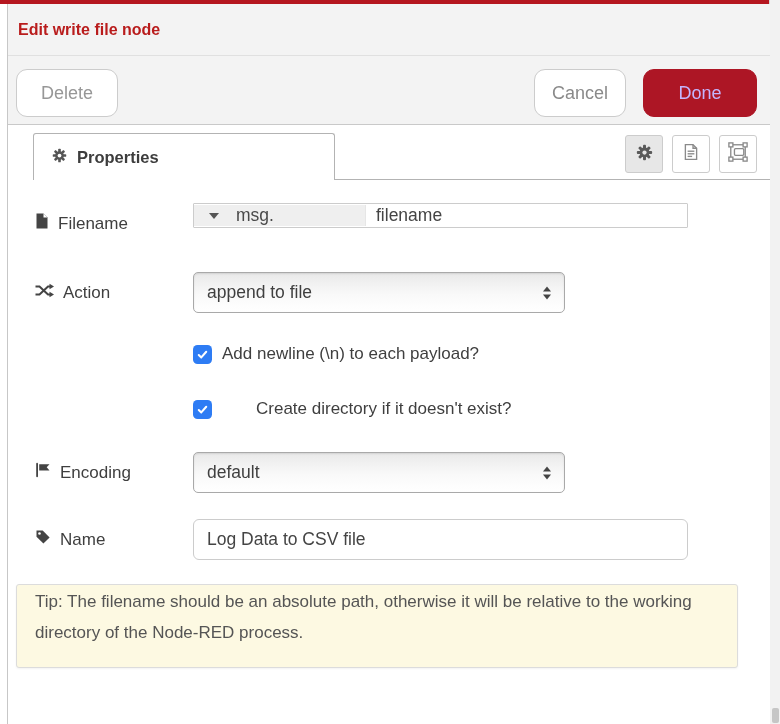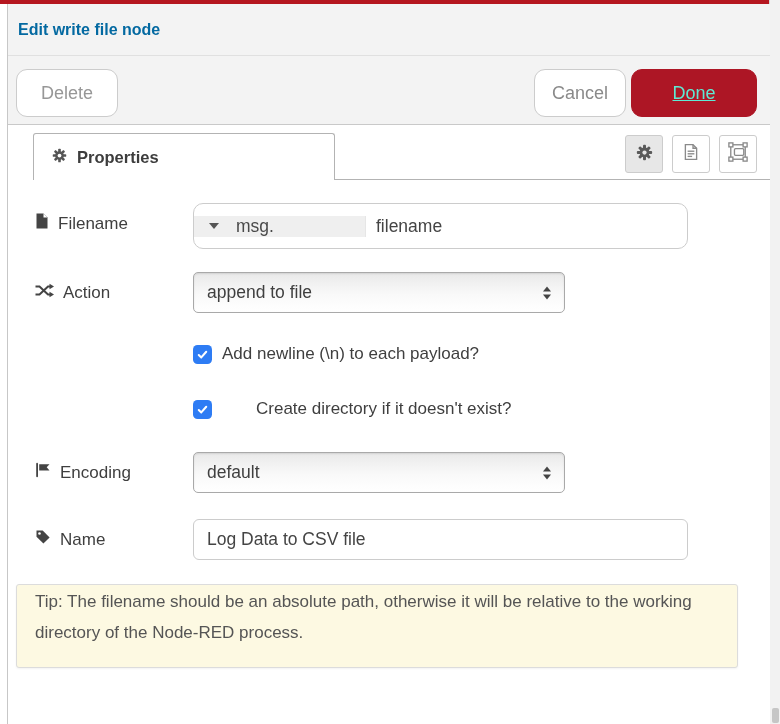--- a/index.html
+++ b/index.html
@@ -20,35 +20,35 @@
   .gutter .thumb { position:absolute; bottom:1px; left:2px; width:7px; height:15px; background:#c6c6c6; border-radius:2px; }
 
   
   .tray { position:absolute; top:4px; left:7px; width:763px; bottom:0; background:#fff; border-left:1px solid #c7c7c7; }
 
   .tray-header {
     position:absolute; top:0; left:0; right:0; height:52px;
     background:#f3f3f3; border-bottom:1px solid #e0e0e0;
     display:flex; align-items:center; padding-left:10px;
   }
-  .tray-header h1 { font-size:16px; font-weight:bold; color:#0369a1;text-align:center; }
+  .tray-header h1 { font-size:16px; font-weight:bold; color:#b91c1c;text-align:center; }
 
   .tray-toolbar {
     position:absolute; top:52px; left:0; right:0; height:69px;
     background:#f3f3f3; border-bottom:1px solid #c9c9c9;
   }
   .btn {
     position:absolute; top:13px; height:48px;
     display:flex; align-items:center; justify-content:center;
     font-size:18px; border-radius:11px; cursor:pointer;
     background:#ffffff; border:1px solid #cccccc; color:#979797;
   }
   .btn-delete { left:8px;  width:102px; }
   .btn-cancel { right:144px; width:92px; color:#8a8a8a; }
-  .btn-done   { right:13px; width:126px; background:#AD1625; border-color:#AD1625; color:#5eead4;text-decoration:underline; }
+  .btn-done   { right:13px; width:114px; background:#AD1625; border-color:#AD1625; color:#c4b5fd; }
 
   
   .tab {
     position:absolute; top:129px; left:0; width:302px; height:47px;
     background:#ffffff; border:1px solid #b3b3b3; border-bottom:none;
     border-radius:3px 3px 0 0; z-index:2;
     display:flex; align-items:center; gap:10px; padding-left:18px;
     font-size:16.5px; font-weight:bold; color:#3d3d3d;margin-left:25px;
   }
   .tabline { position:absolute; top:175px; left:302px; right:0; border-top:1px solid #b3b3b3; }
@@ -71,22 +71,22 @@
   }
   .flabel svg { flex:0 0 auto; }
 
   .row-filename { top:199px; }
   .row-action   { top:268px; }
   .row-encoding { top:448px; }
   .row-name     { top:515px; }
 
   
   .typed-input {
-    position:absolute; left:185px; top:199px; width:495px; height:46px;
-    border:1px solid #cccccc; border-radius:10px; background:#fff;
+    position:absolute; left:185px; top:199px; width:495px; height:25px;
+    border:1px solid #cccccc; border-radius:1px; background:#fff;
     display:flex; overflow:hidden;align-items:center;
   }
   .ti-prefix {
     width:172px; background:#efefef; border-right:1px solid #e6e6e6;
     display:flex; align-items:center; padding-left:15px; gap:17px;
     font-size:17.5px; color:#4a4a4a; cursor:pointer;
   }
   .caret-down { width:0; height:0; border-left:5.5px solid transparent; border-right:5.5px solid transparent; border-top:6.5px solid #555; }
   .ti-input {
     flex:1; border:none; outline:none; font-family:inherit;

